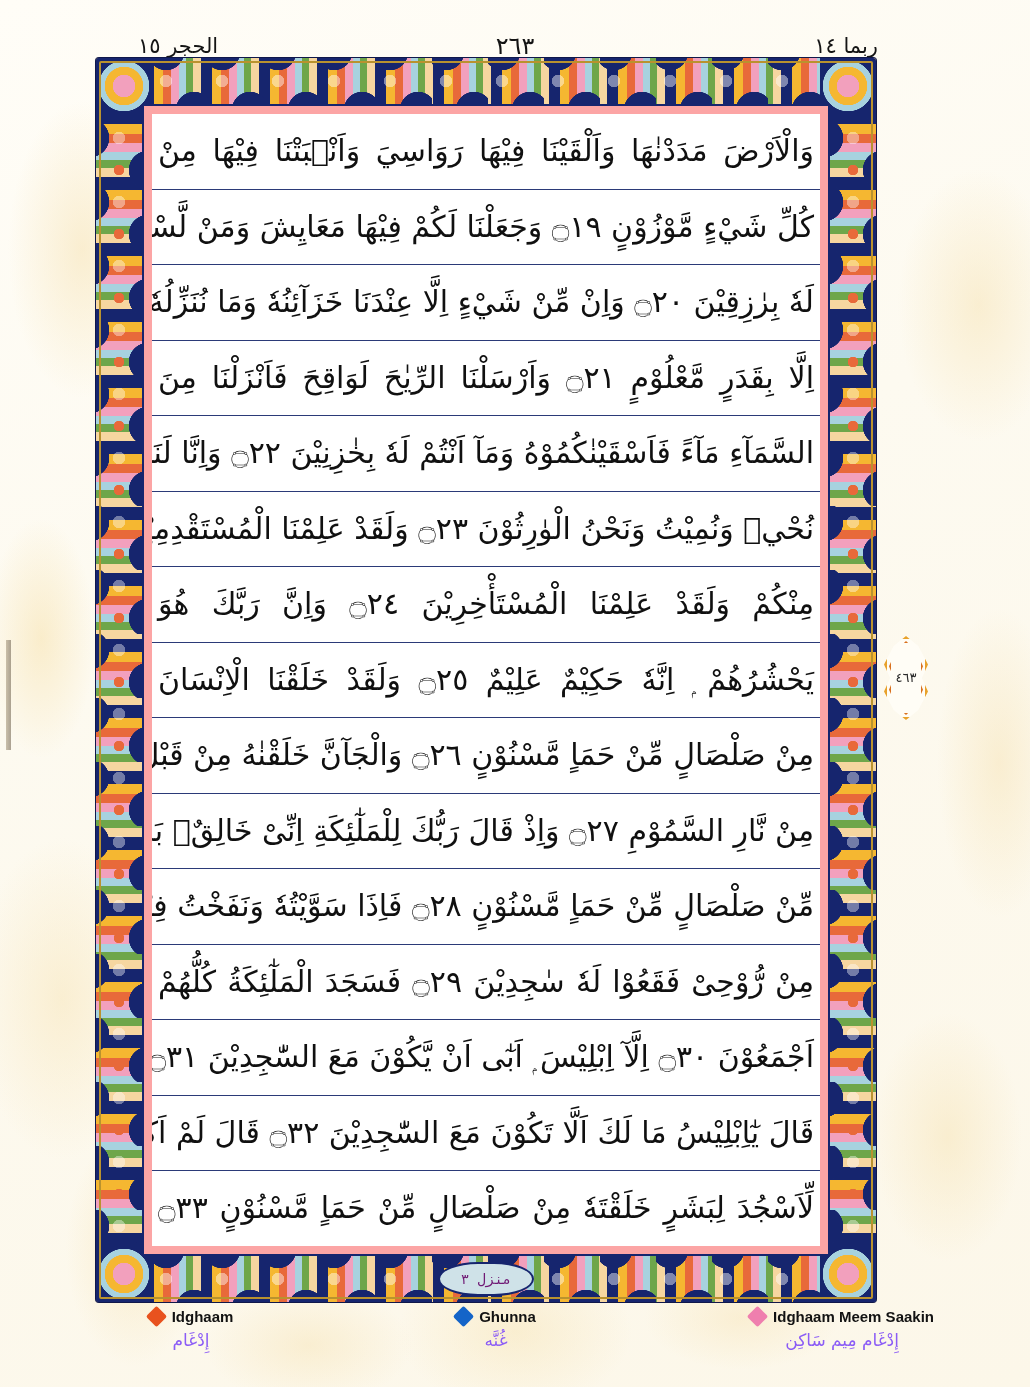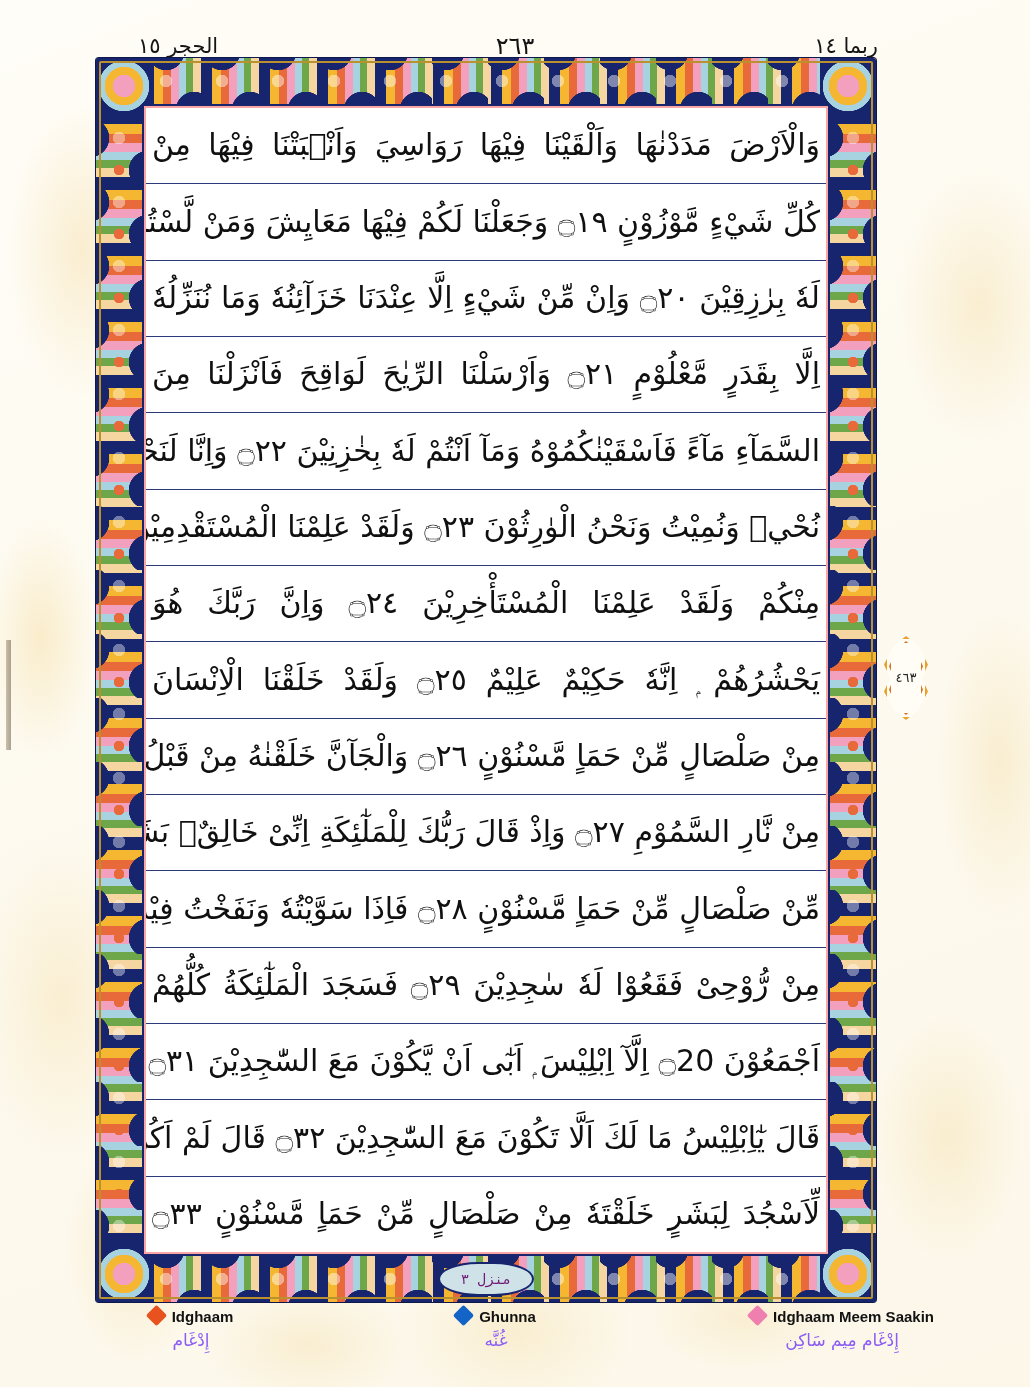--- a/index.html
+++ b/index.html
@@ -164,21 +164,21 @@
     border-radius: 2px;
     pointer-events: none;
     z-index: 5;
   }
 
   
   #text-panel {
     position: absolute;
     left: 48px; top: 48px; right: 48px; bottom: 48px;
     background: #ffffff;
-    border: 2px solid #fca5a5;
+    border: 8px solid #fca5a5;
     z-index: 6;
     display: flex;
     flex-direction: column;
   }
 
   .ayah-line {
     flex: 1 1 0;
     border-bottom: 1px solid #2b3a78;
     display: flex;
     align-items: center;
@@ -271,21 +271,21 @@
     align-items: flex-start;
   }
   .legend-item {
     display: flex;
     flex-direction: column;
     align-items: center;
     min-width: 150px;
   }
   .legend-row {
     display: flex;
-    align-items: flex-start;
+    align-items: center;
     gap: 8px;
   }
   .legend-diamond {
     width: 15px; height: 15px;
     transform: rotate(45deg);
     border-radius: 2px;
   }
   .legend-label {
     font-family: "Liberation Sans", sans-serif;
     font-size: 15px;
@@ -362,21 +362,21 @@
     <div class="ayah-line">
         <span class="ayah-text">مِنْ نَّارِ السَّمُوْمِ ۝٢٧ وَاِذْ قَالَ رَبُّكَ لِلْمَلٰٓئِكَةِ اِنِّىْ خَالِقٌۢ بَشَرًا</span>
       </div>
     <div class="ayah-line">
         <span class="ayah-text">مِّنْ صَلْصَالٍ مِّنْ حَمَاٍ مَّسْنُوْنٍ ۝٢٨ فَاِذَا سَوَّيْتُهٗ وَنَفَخْتُ فِيْهِ</span>
       </div>
     <div class="ayah-line">
         <span class="ayah-text">مِنْ رُّوْحِىْ فَقَعُوْا لَهٗ سٰجِدِيْنَ ۝٢٩ فَسَجَدَ الْمَلٰٓئِكَةُ كُلُّهُمْ</span>
       </div>
     <div class="ayah-line">
-        <span class="ayah-text">اَجْمَعُوْنَ ۝20 اِلَّآ اِبْلِيْسَ ۭ اَبٰٓى اَنْ يَّكُوْنَ مَعَ السّٰجِدِيْنَ ۝٣١</span>
+        <span class="ayah-text">اَجْمَعُوْنَ ۝٣٠ اِلَّآ اِبْلِيْسَ ۭ اَبٰٓى اَنْ يَّكُوْنَ مَعَ السّٰجِدِيْنَ ۝٣١</span>
       </div>
     <div class="ayah-line">
         <span class="ayah-text">قَالَ يٰٓاِبْلِيْسُ مَا لَكَ اَلَّا تَكُوْنَ مَعَ السّٰجِدِيْنَ ۝٣٢ قَالَ لَمْ اَكُنْ</span>
       </div>
     <div class="ayah-line">
         <span class="ayah-text">لِّاَسْجُدَ لِبَشَرٍ خَلَقْتَهٗ مِنْ صَلْصَالٍ مِّنْ حَمَاٍ مَّسْنُوْنٍ ۝٣٣</span>
       </div>
   </div>
 
   <div id="manzil-cartouche">

